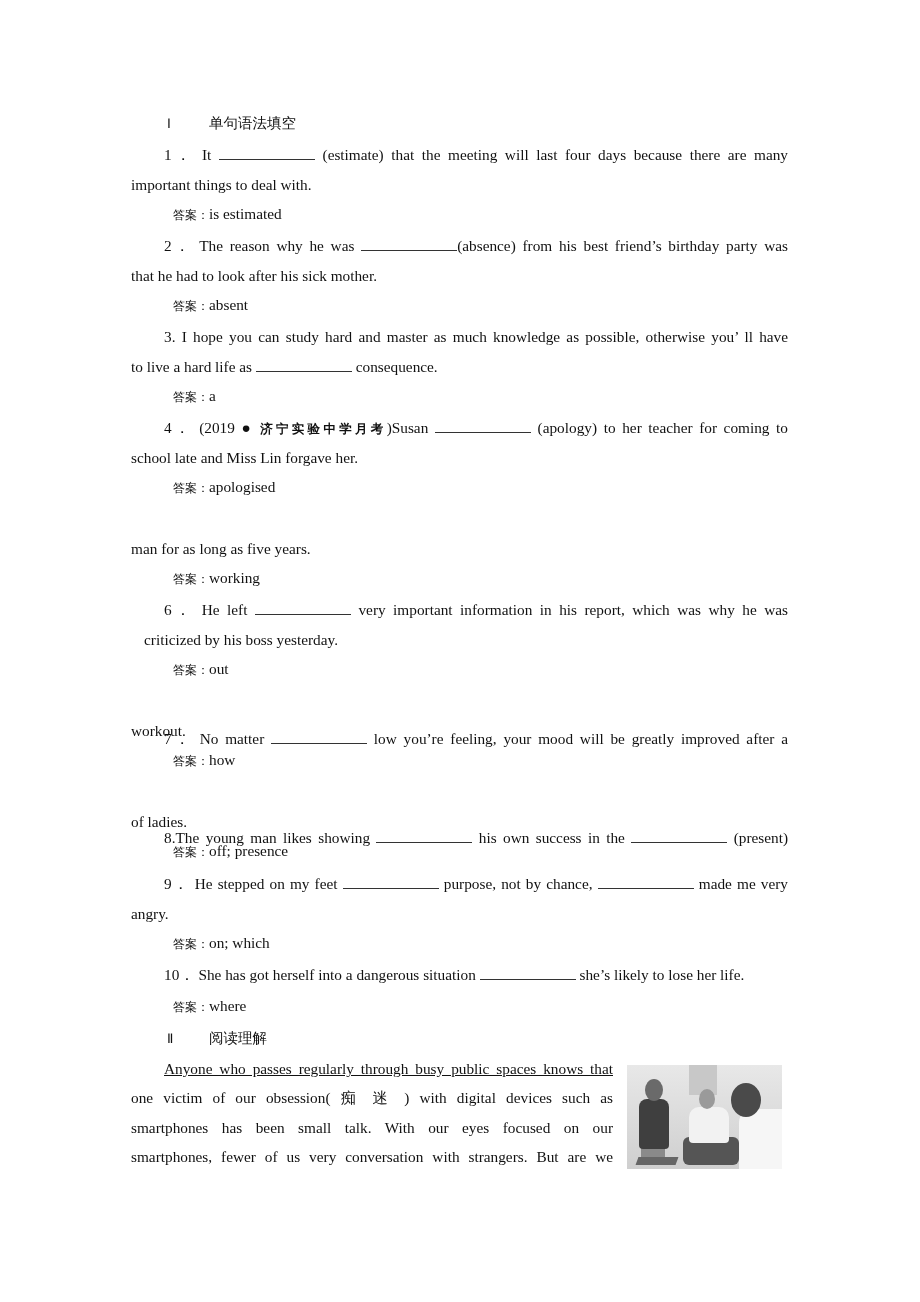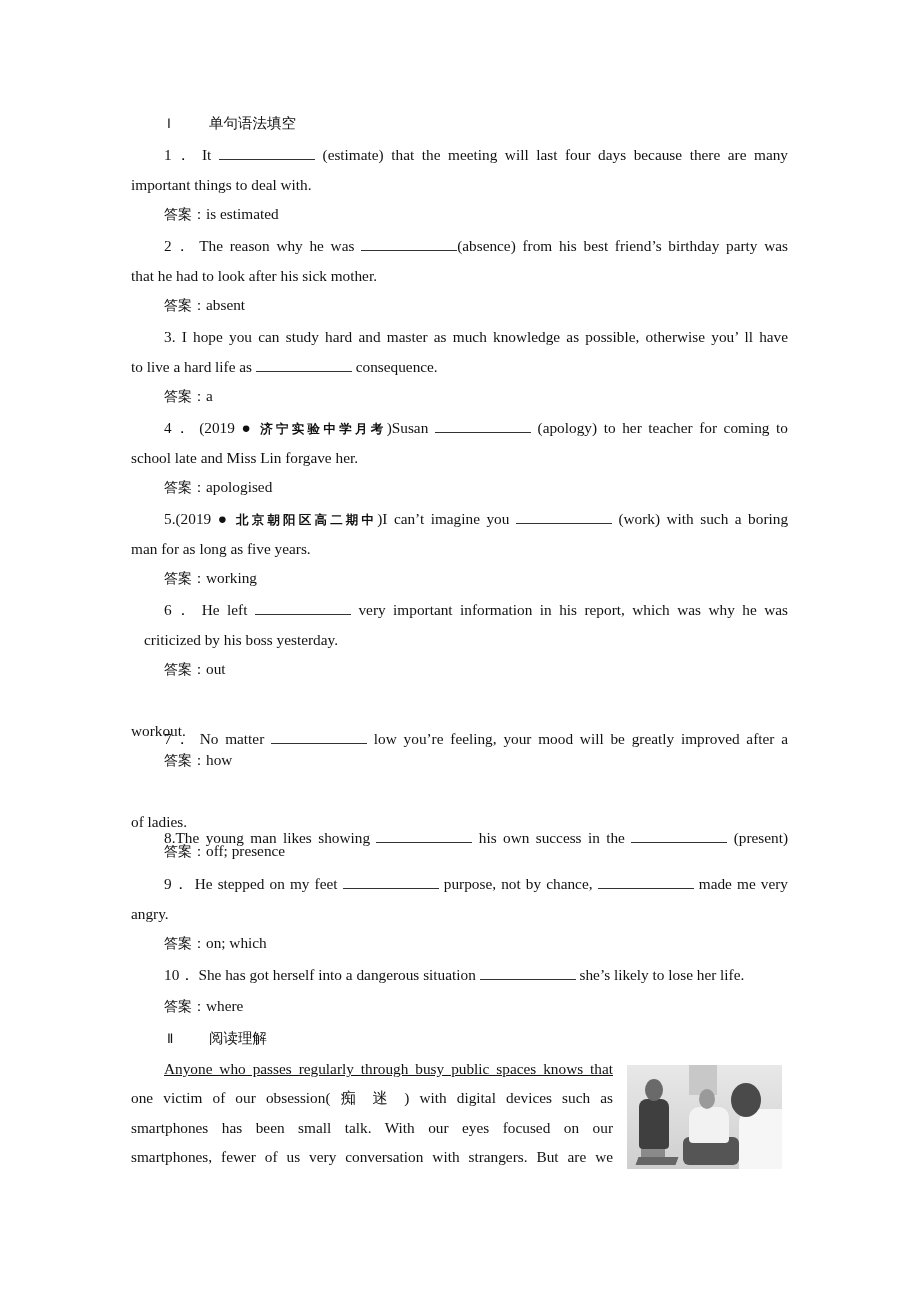--- a/index.html
+++ b/index.html
@@ -42,21 +42,22 @@
       white-space: nowrap;
     }
     .heading .roman {
       display: inline-block;
       width: 42px;
       font-family: "Liberation Sans", sans-serif;
       font-size: 13px;
     }
     .answer-label {
       font-family: "DejaVu Sans", "Liberation Sans", sans-serif;
-      font-size: 14px;
+      font-size: 12px;
+      margin-left: 9px;
     }
     .blank {
       display: inline-block;
       border-bottom: 1px solid #333;
       height: 14px;
       vertical-align: baseline;
     }
     .src {
       font-family: "DejaVu Sans", sans-serif;
       font-size: 12.5px;
@@ -133,25 +134,20 @@
     <span>4．</span>
     <span>(2019 ● </span><span class="src">济宁实验中学月考</span><span>)Susan</span>
     <span class="blank" style="width:96px;"></span>
     <span>(apology) to her teacher for coming to</span>
   </div>
   <div class="line" style="top:448px;">school late and Miss Lin forgave her.</div>
   <div class="line indent" style="top:477px;">
     <span class="answer-label">答案：</span><span>apologised</span>
   </div>
 
-  <div class="line indent justify" style="top:509px;">
-    <span>5.</span><span>(2019 ● </span><span class="src">北京朝阳区高二期中</span><span>)I can’t imagine you</span>
-    <span class="blank" style="width:96px;"></span>
-    <span>(work) with such a boring</span>
-  </div>
   <div class="line" style="top:539px;">man for as long as five years.</div>
   <div class="line indent" style="top:568px;">
     <span class="answer-label">答案：</span><span>working</span>
   </div>
 
   <div class="line indent justify" style="top:600px;">
     <span>6．</span>
     <span>He left</span>
     <span class="blank" style="width:96px;"></span>
     <span>very important information in his report, which was why he was</span>

